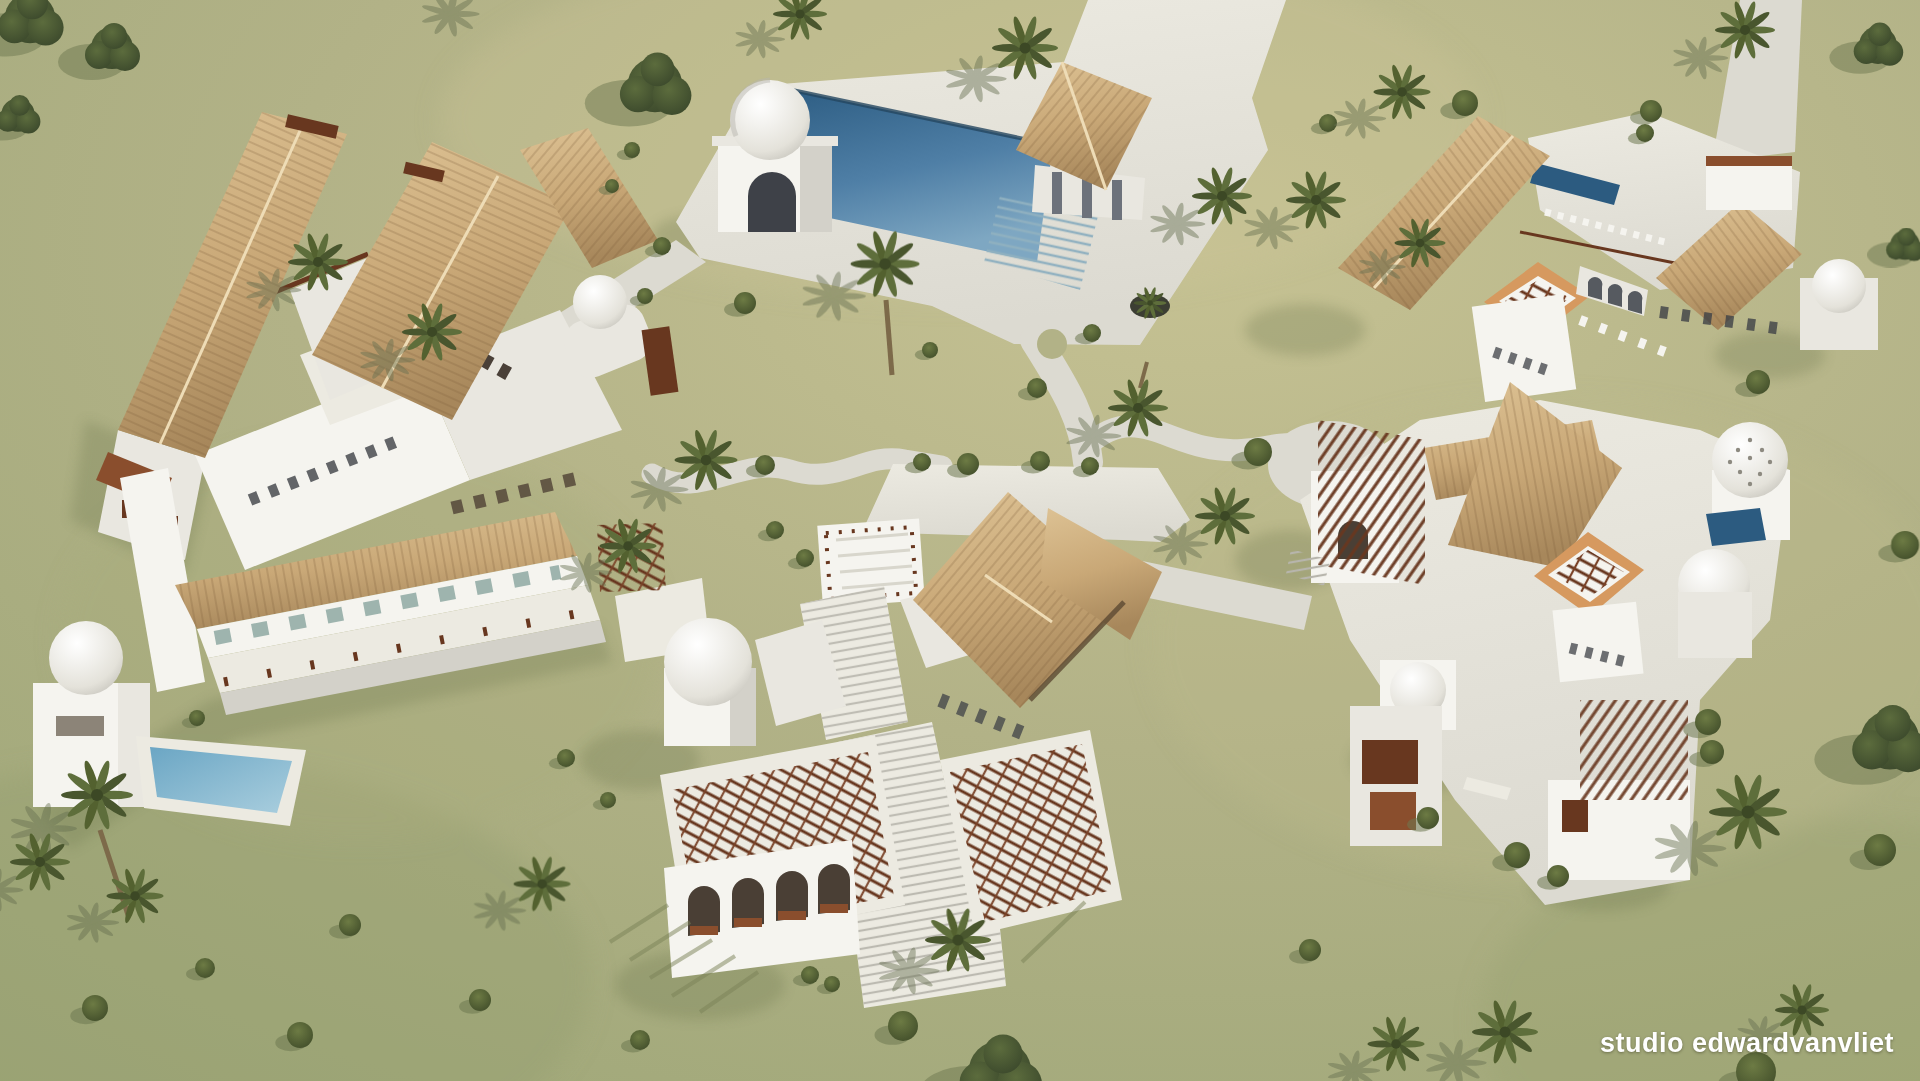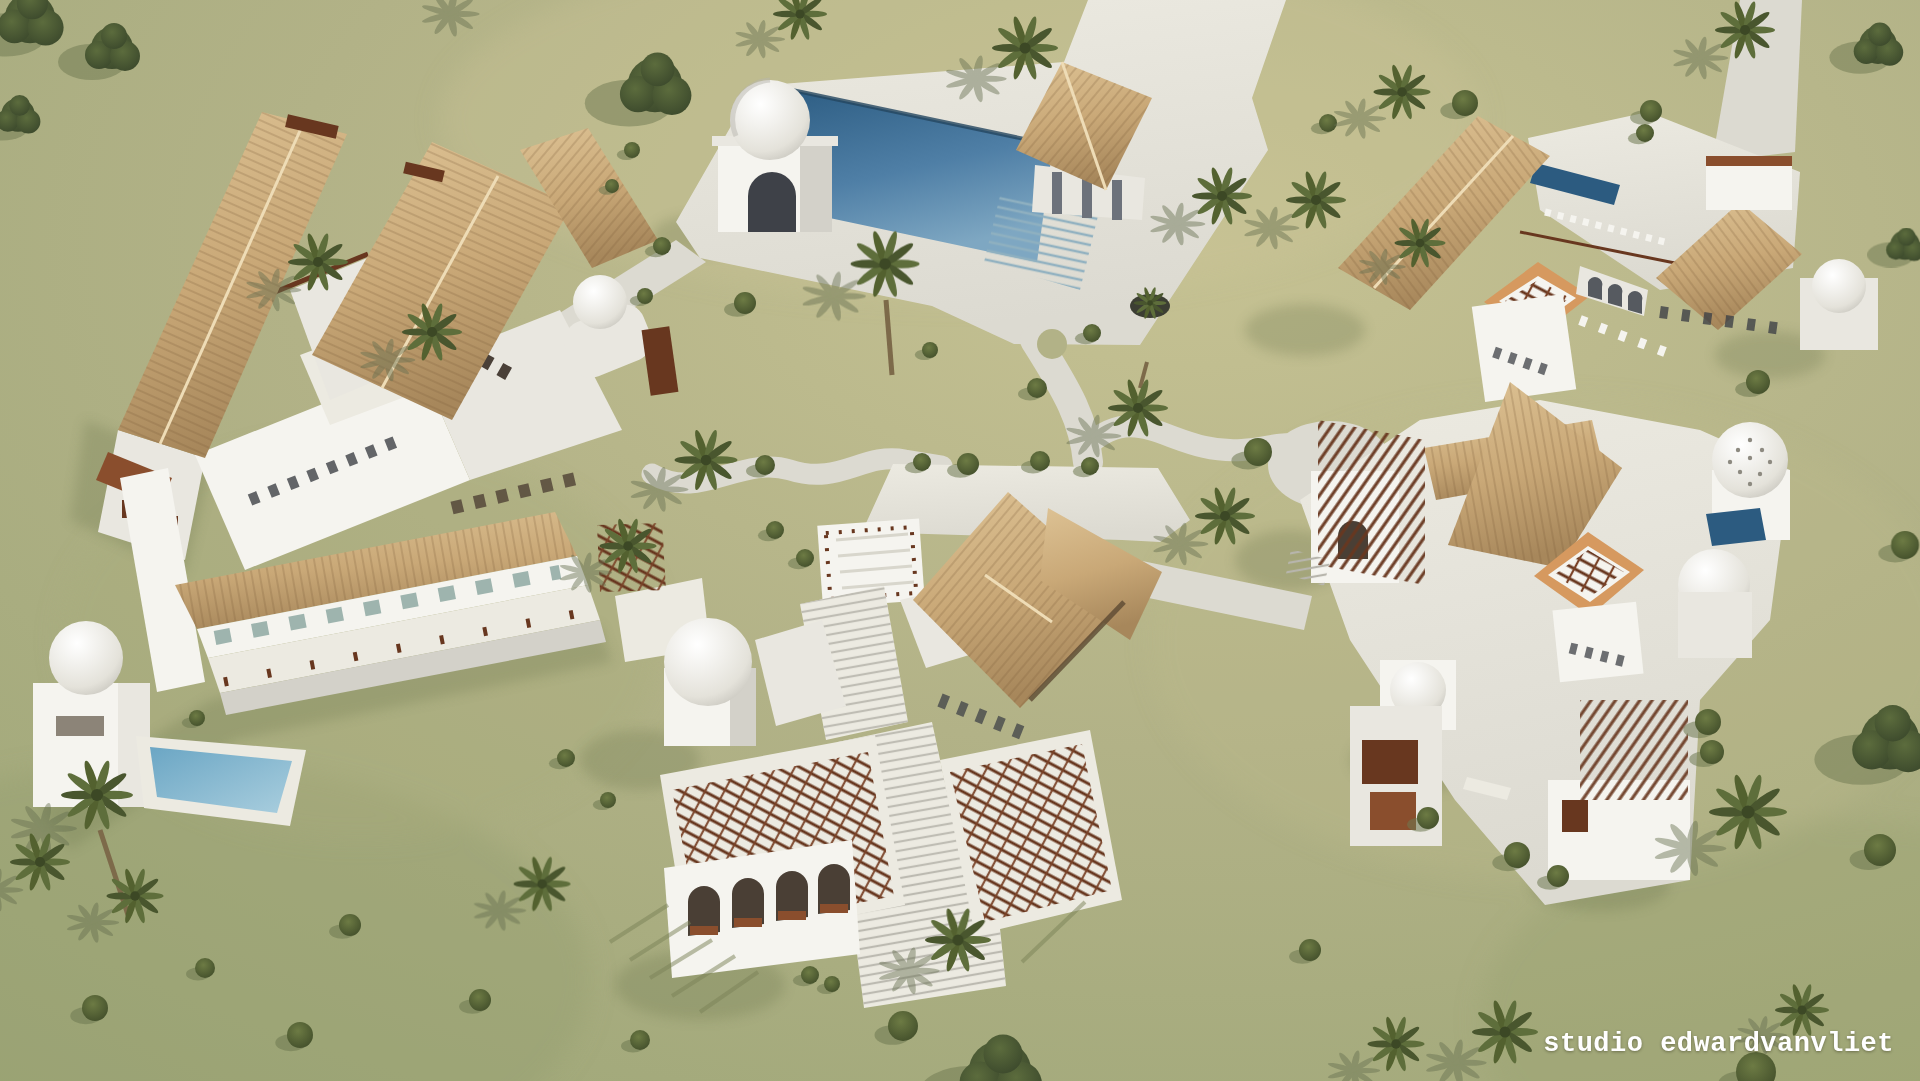--- a/index.html
+++ b/index.html
@@ -15,21 +15,21 @@
     --pool-small:#8cb8d0; --lap-pool:#2c5b80;
     --opening-dark:#3f4247; --glass-teal:#9eb4ae; --arch-blue:#91a7b4; --watermark-color:#ffffff;
   }
   html,body{margin:0;padding:0;background:#888;}
   .stage{position:relative;width:1920px;height:1081px;overflow:hidden;font-family:"Liberation Sans",sans-serif;}
   .stage svg{position:absolute;inset:0;display:block;}
   .watermark{
     position:absolute;right:26px;bottom:22px;color:var(--watermark-color);
     font-size:27px;font-weight:bold;letter-spacing:.5px;
     text-shadow:0 1px 3px rgba(40,40,20,.45);
-    font-family:Liberation Mono, monospace;
+    font-family:Liberation Sans, sans-serif;
   }
 </style>
 </head>
 <body>
 
 <div class="stage">
 <svg viewBox="0 0 1920 1081" width="1920" height="1081" role="img">
   <defs>
     <radialGradient id="grassG" cx="0.62" cy="0.22" r="1.05">
       <stop offset="0" style="stop-color:#c6c293;stop-color:var(--grass-light)"></stop>

